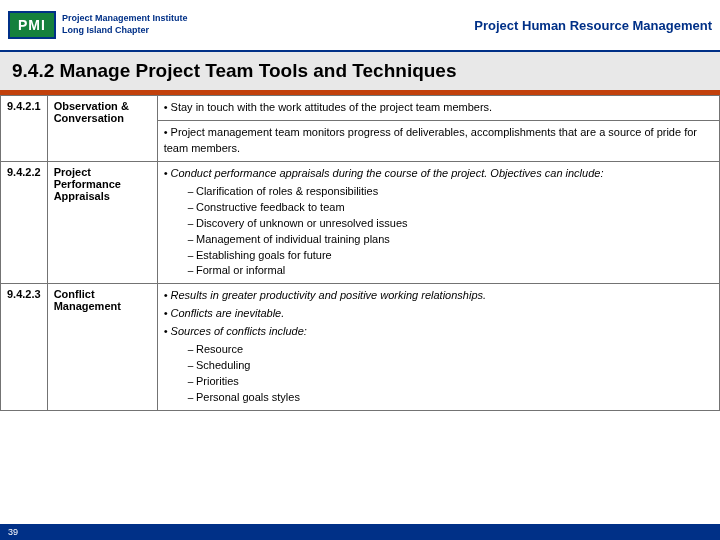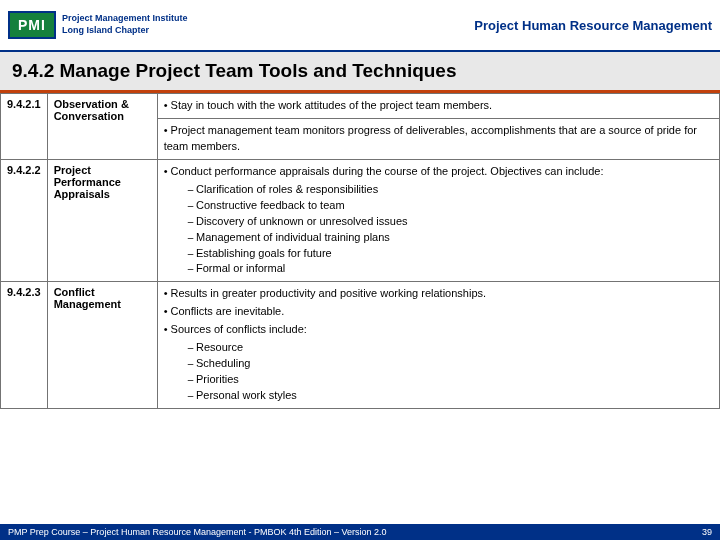--- a/index.html
+++ b/index.html
@@ -54,21 +54,21 @@
       color: #003087;
     }
 
     
     .page-title {
       background: #e8e8e8;
       padding: 8px 12px;
       font-size: 19px;
       font-weight: bold;
       color: #000;
-      border-bottom: 3px solid #c2410c;
+      border-bottom: 5px solid #c2410c;
     }
 
     
     .main-table {
       width: 100%;
       border-collapse: collapse;
       margin: 0;
     }
     .main-table td {
       border: 1px solid #737373;
@@ -97,20 +97,21 @@
     .section-content ul {
       margin-left: 14px;
       list-style: none;
     }
     .section-content ul li::before {
       content: "–  ";
       font-size: 10px;
     }
     .section-content p {
       margin-bottom: 2px;
+      font-style: italic;
     }
     .bullet-main::before {
       content: "• ";
     }
     .bullet-item {
       margin-left: 10px;
     }
     .bullet-item::before {
       content: "– ";
     }
@@ -197,23 +198,22 @@
       <span>Conflict Management</span>
     </td>
     <td class="section-content">
       <p><span class="bullet-main"></span><span>Results in greater productivity and positive working relationships.</span></p>
       <p><span class="bullet-main"></span><span>Conflicts are inevitable.</span></p>
       <p><span class="bullet-main"></span><span>Sources of conflicts include:</span></p>
       <ul>
         <li class="bullet-item">Resource</li>
         <li class="bullet-item">Scheduling</li>
         <li class="bullet-item">Priorities</li>
-        <li class="bullet-item">Personal work styles</li>
+        <li class="bullet-item">Personal goals styles</li>
       </ul>
     </td>
   </tr>
 </tbody>
   </table>
 
 <div class="footer">
-  <span>PMP Prep Course – Project Human Resource Management - PMBOK 4th Edition – Version 2.0</span>
   <span>39</span>
 </div>
 
 </body></html>

